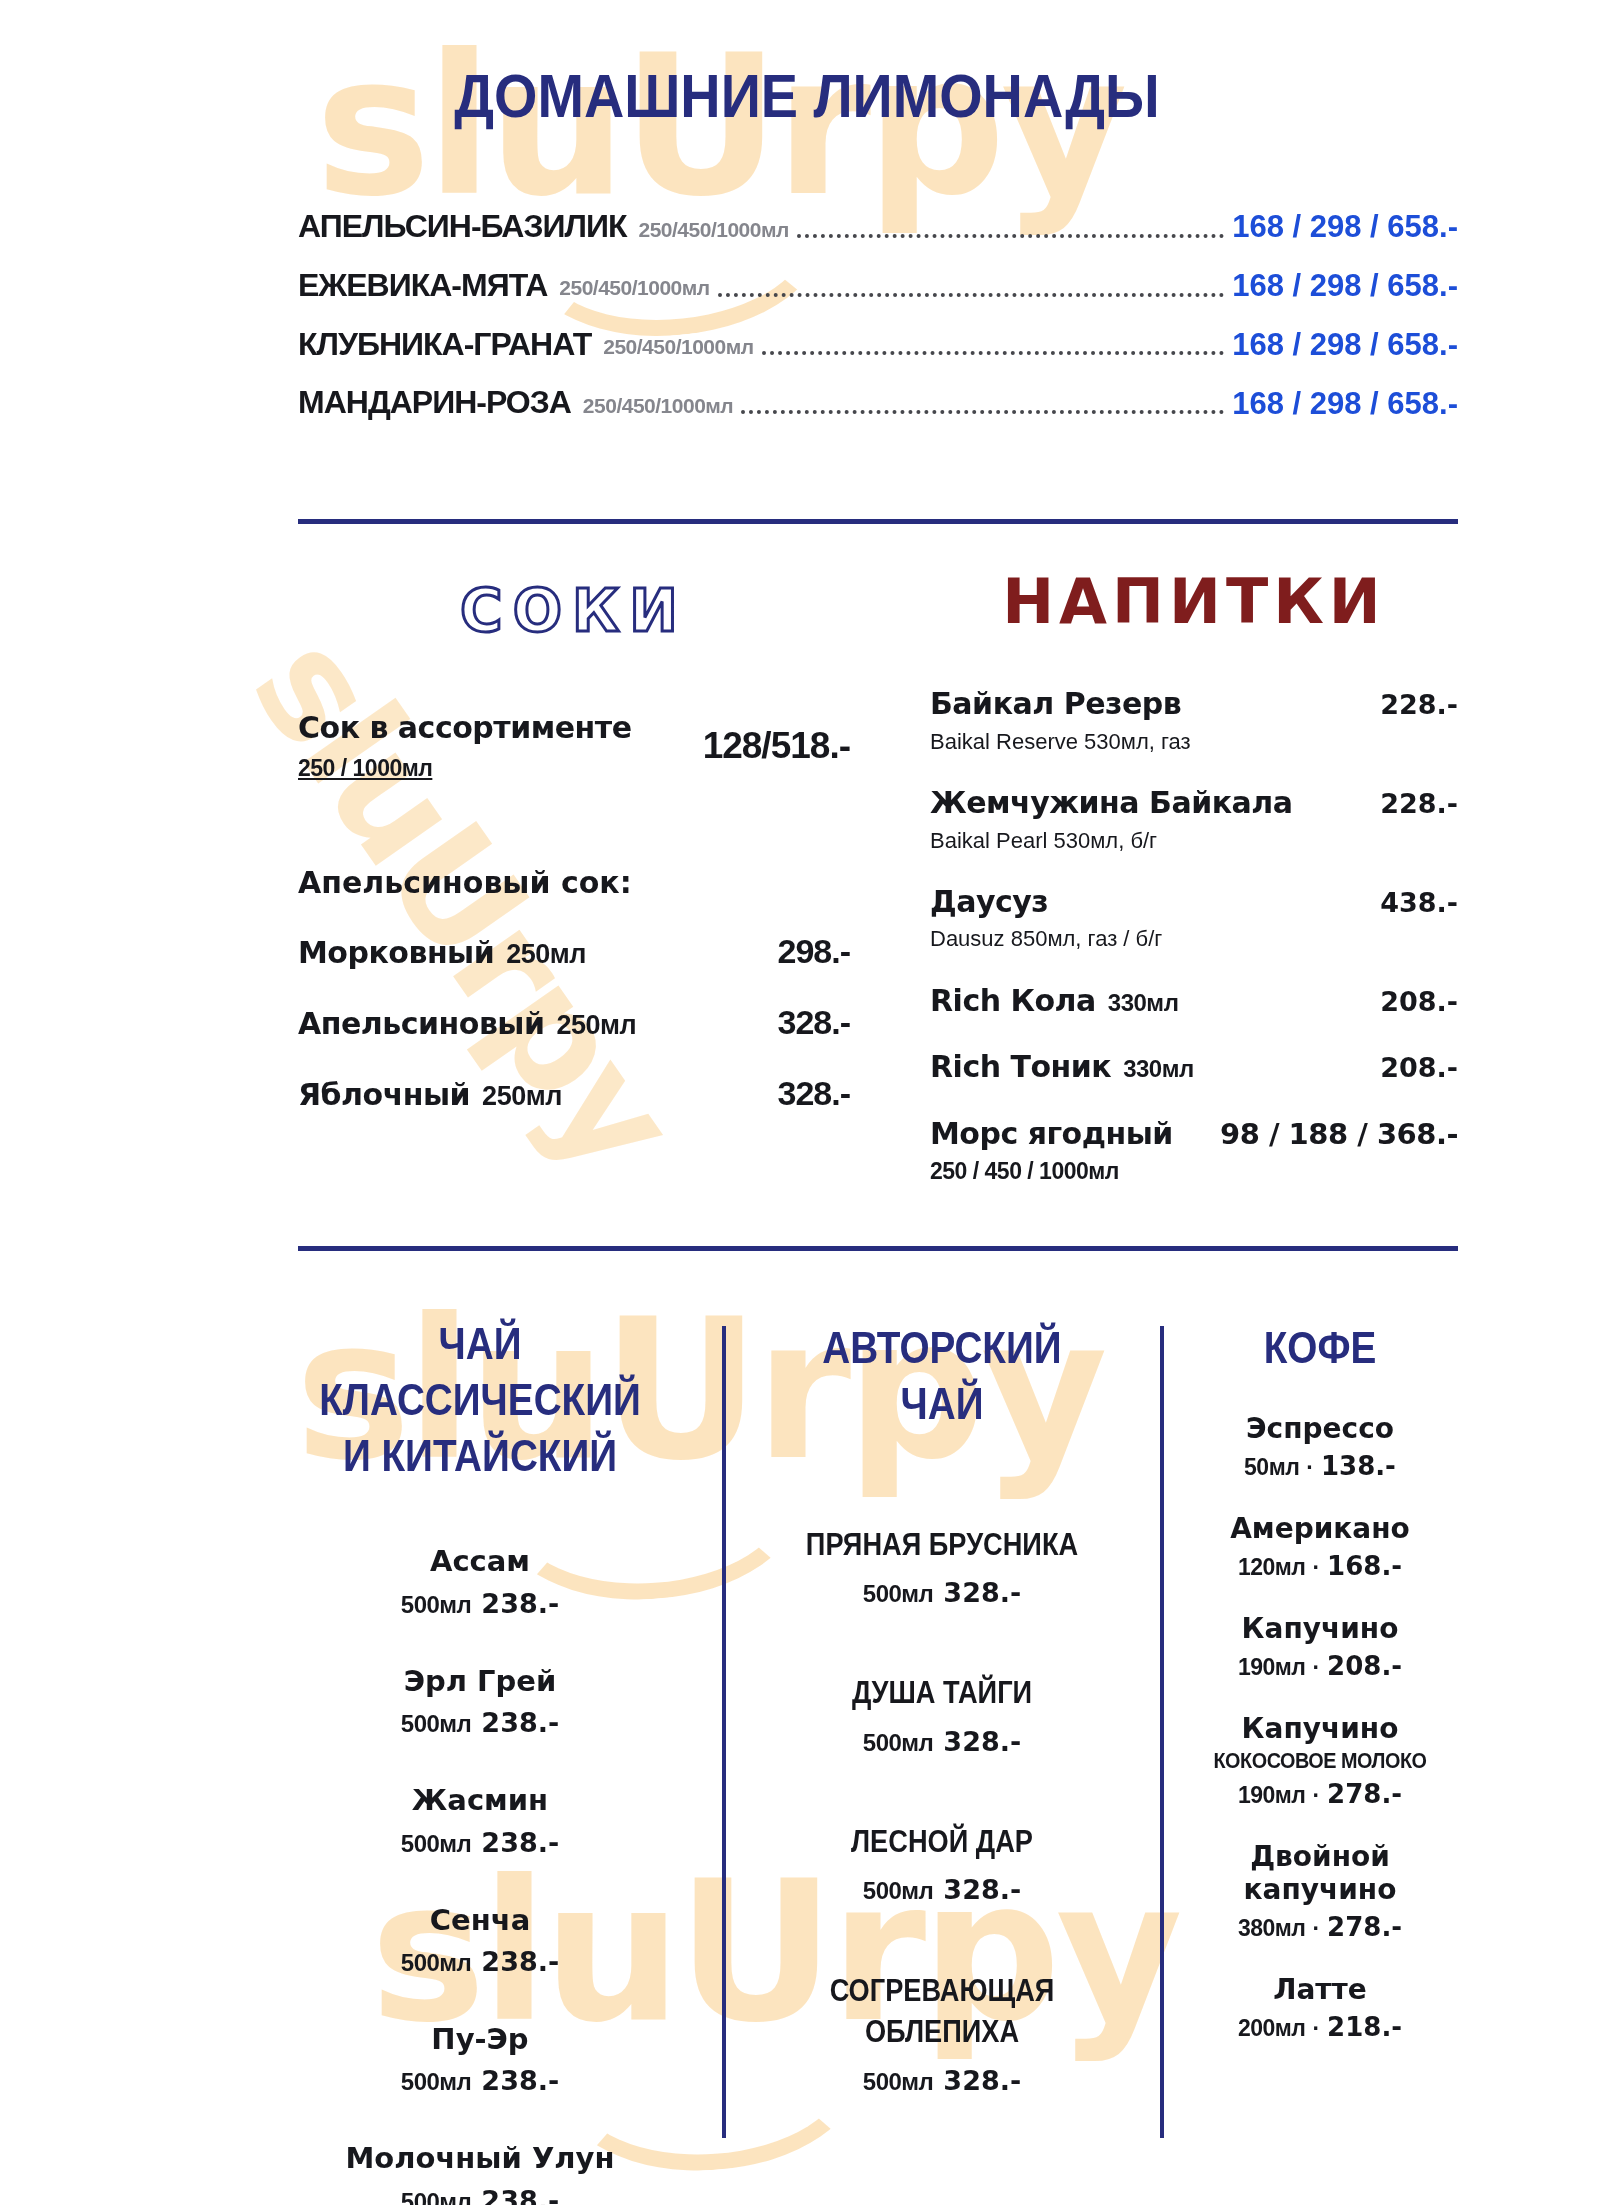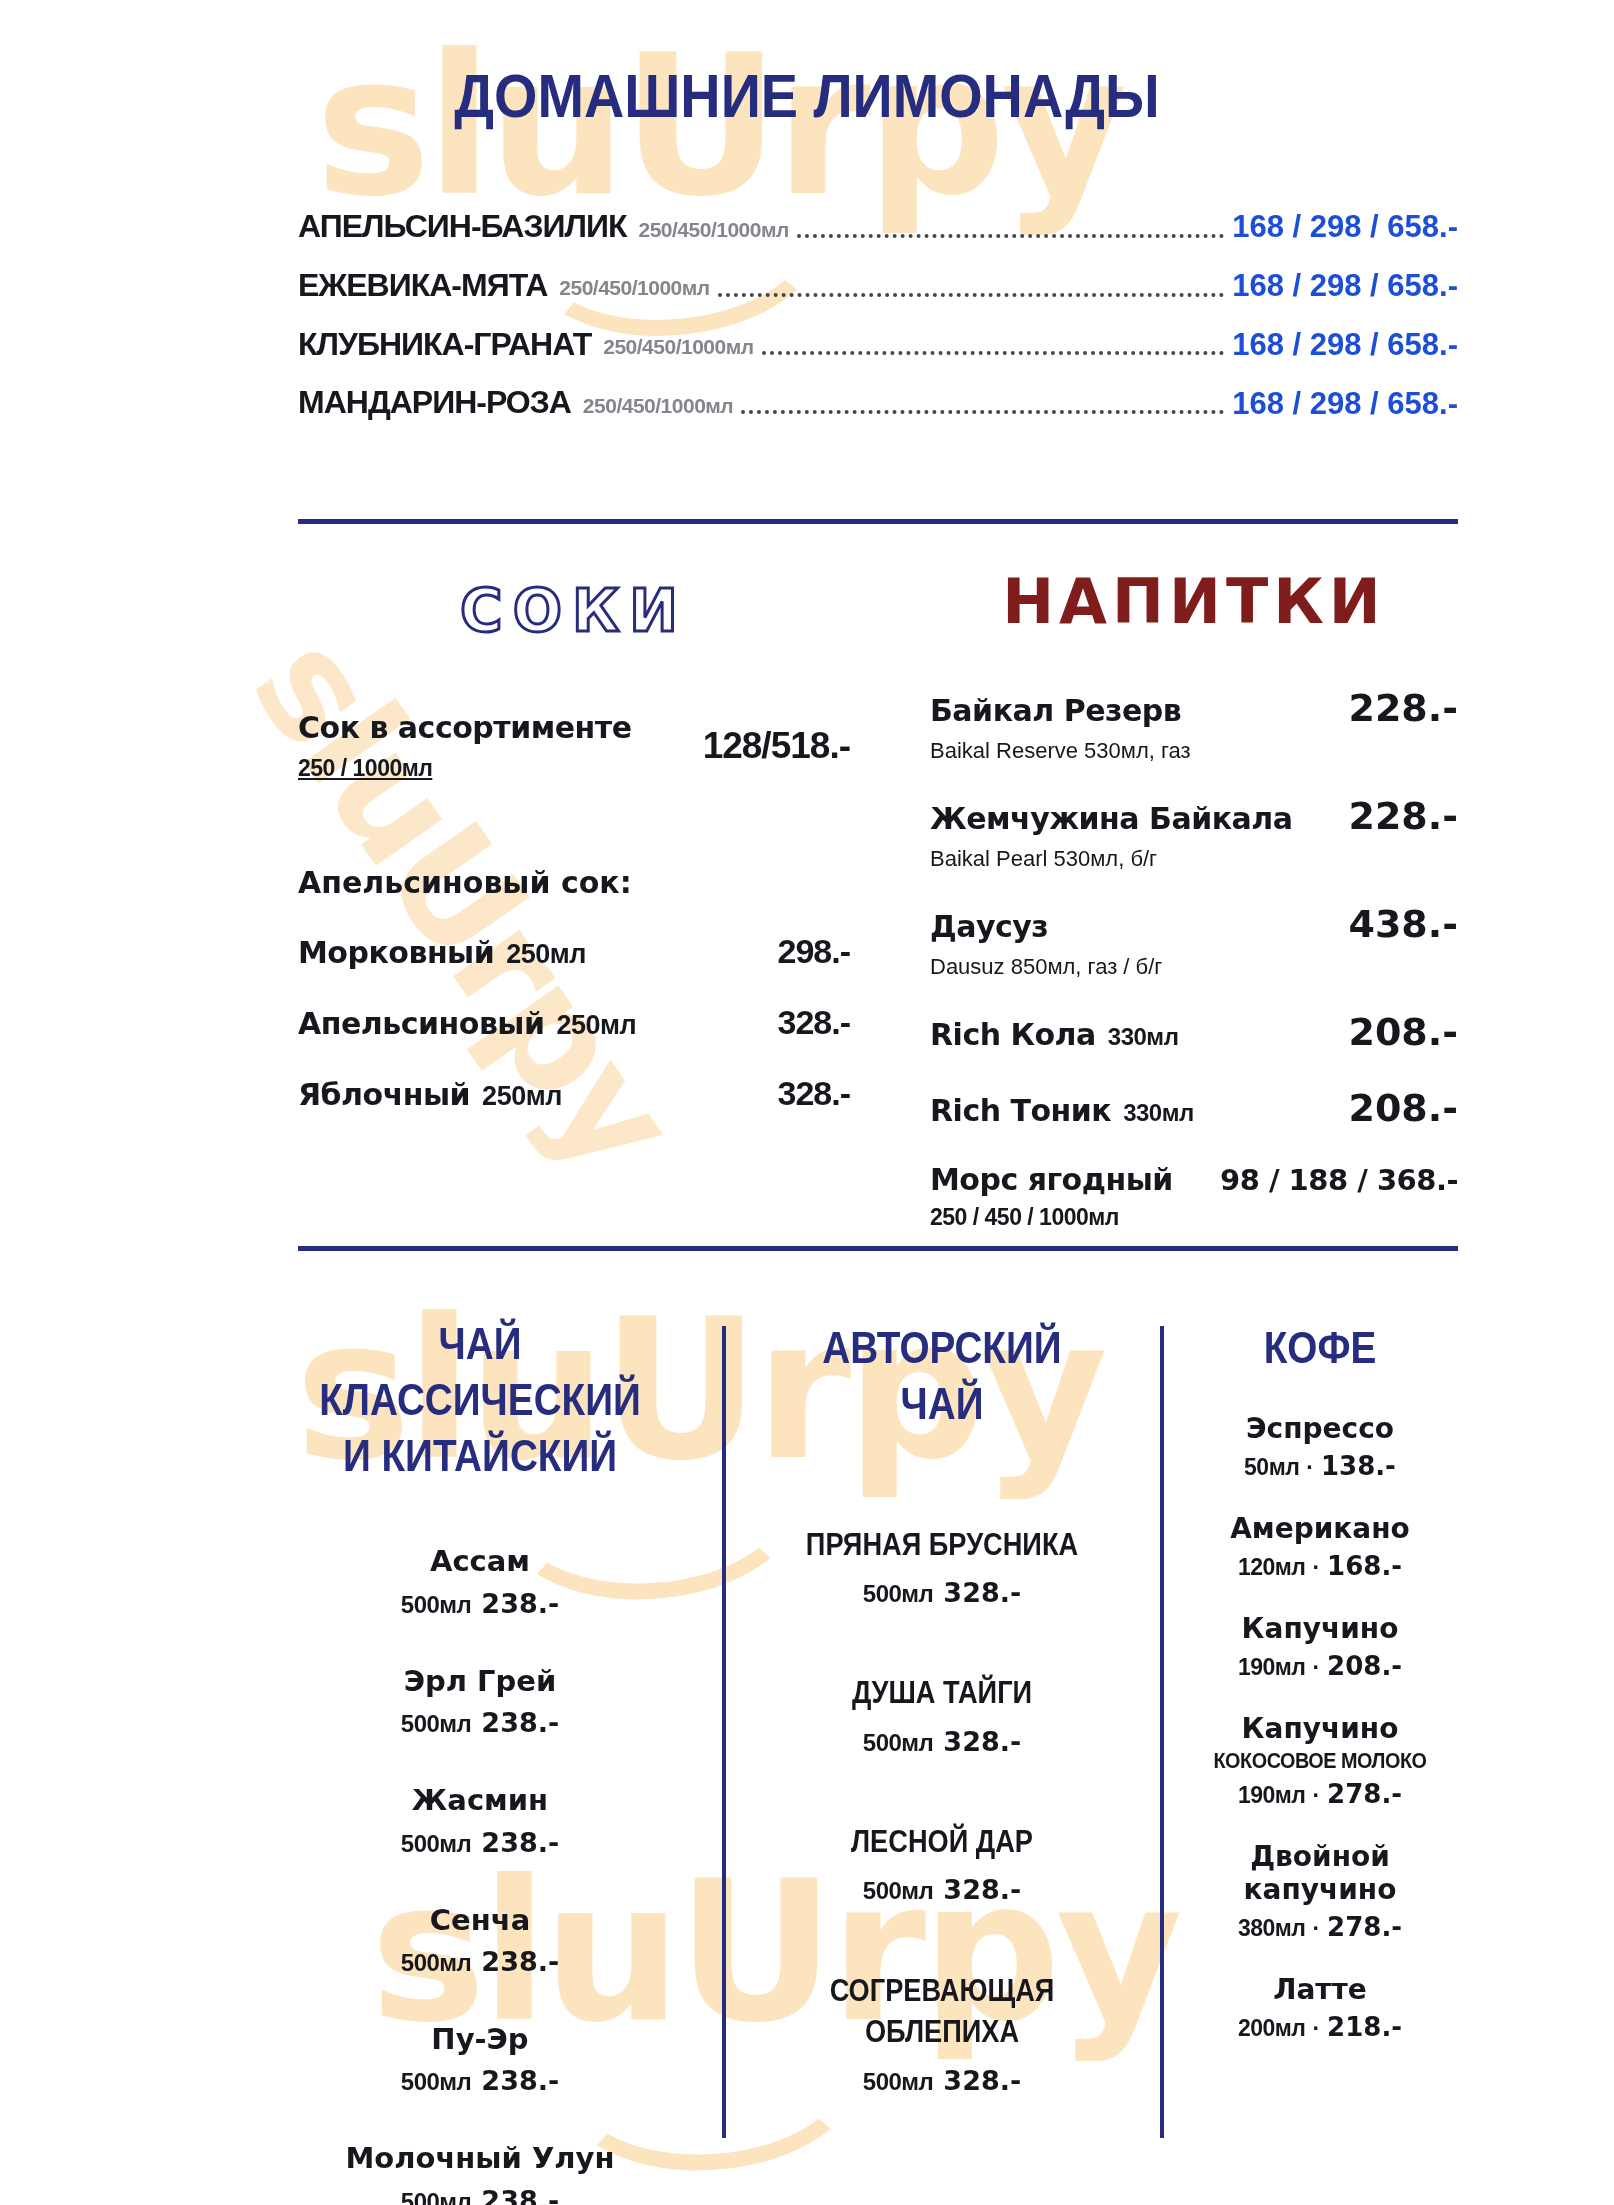--- a/index.html
+++ b/index.html
@@ -67,21 +67,21 @@
   .drinks { position:absolute; top:566px; left:930px; width:528px; }
   .drinks-title {
     text-align:center; font-size:62px; font-weight:bold; letter-spacing:5px;
     font-family:"DejaVu Sans",sans-serif; color:#7f1d1d;
   }
   .d-list { margin-top:50px; }
   .d-item { margin-bottom:32px; }
   .d-top { display:flex; justify-content:space-between; align-items:baseline; }
   .d-name { font-size:30px; font-weight:bold; font-family:"DejaVu Sans",sans-serif; letter-spacing:-.5px; }
   .d-size { font-size:24px; font-weight:700; margin-left:12px; letter-spacing:-.5px; }
-  .d-price { font-size:38px; font-weight:bold; font-family:"DejaVu Sans",sans-serif; white-space:nowrap; }
+  .d-price { font-size:27px; font-weight:bold; font-family:"DejaVu Sans",sans-serif; white-space:nowrap; }
   .d-price-wide { font-size:29px; letter-spacing:-.5px; }
   .d-sub { font-size:22px; font-weight:500; margin-top:7px; }
   .d-sub-bold { font-size:23px; font-weight:700; margin-top:7px; letter-spacing:-.5px; }
 
   
   .vline { position:absolute; top:1326px; width:4px; height:812px; background:#272d7e; }
   .v1 { left:722px; } .v2 { left:1160px; }
   .col { position:absolute; text-align:center; }
   .col-tea { top:1316px; left:246px; width:468px; }
   .col-sig { top:1320px; left:764px; width:356px; }

